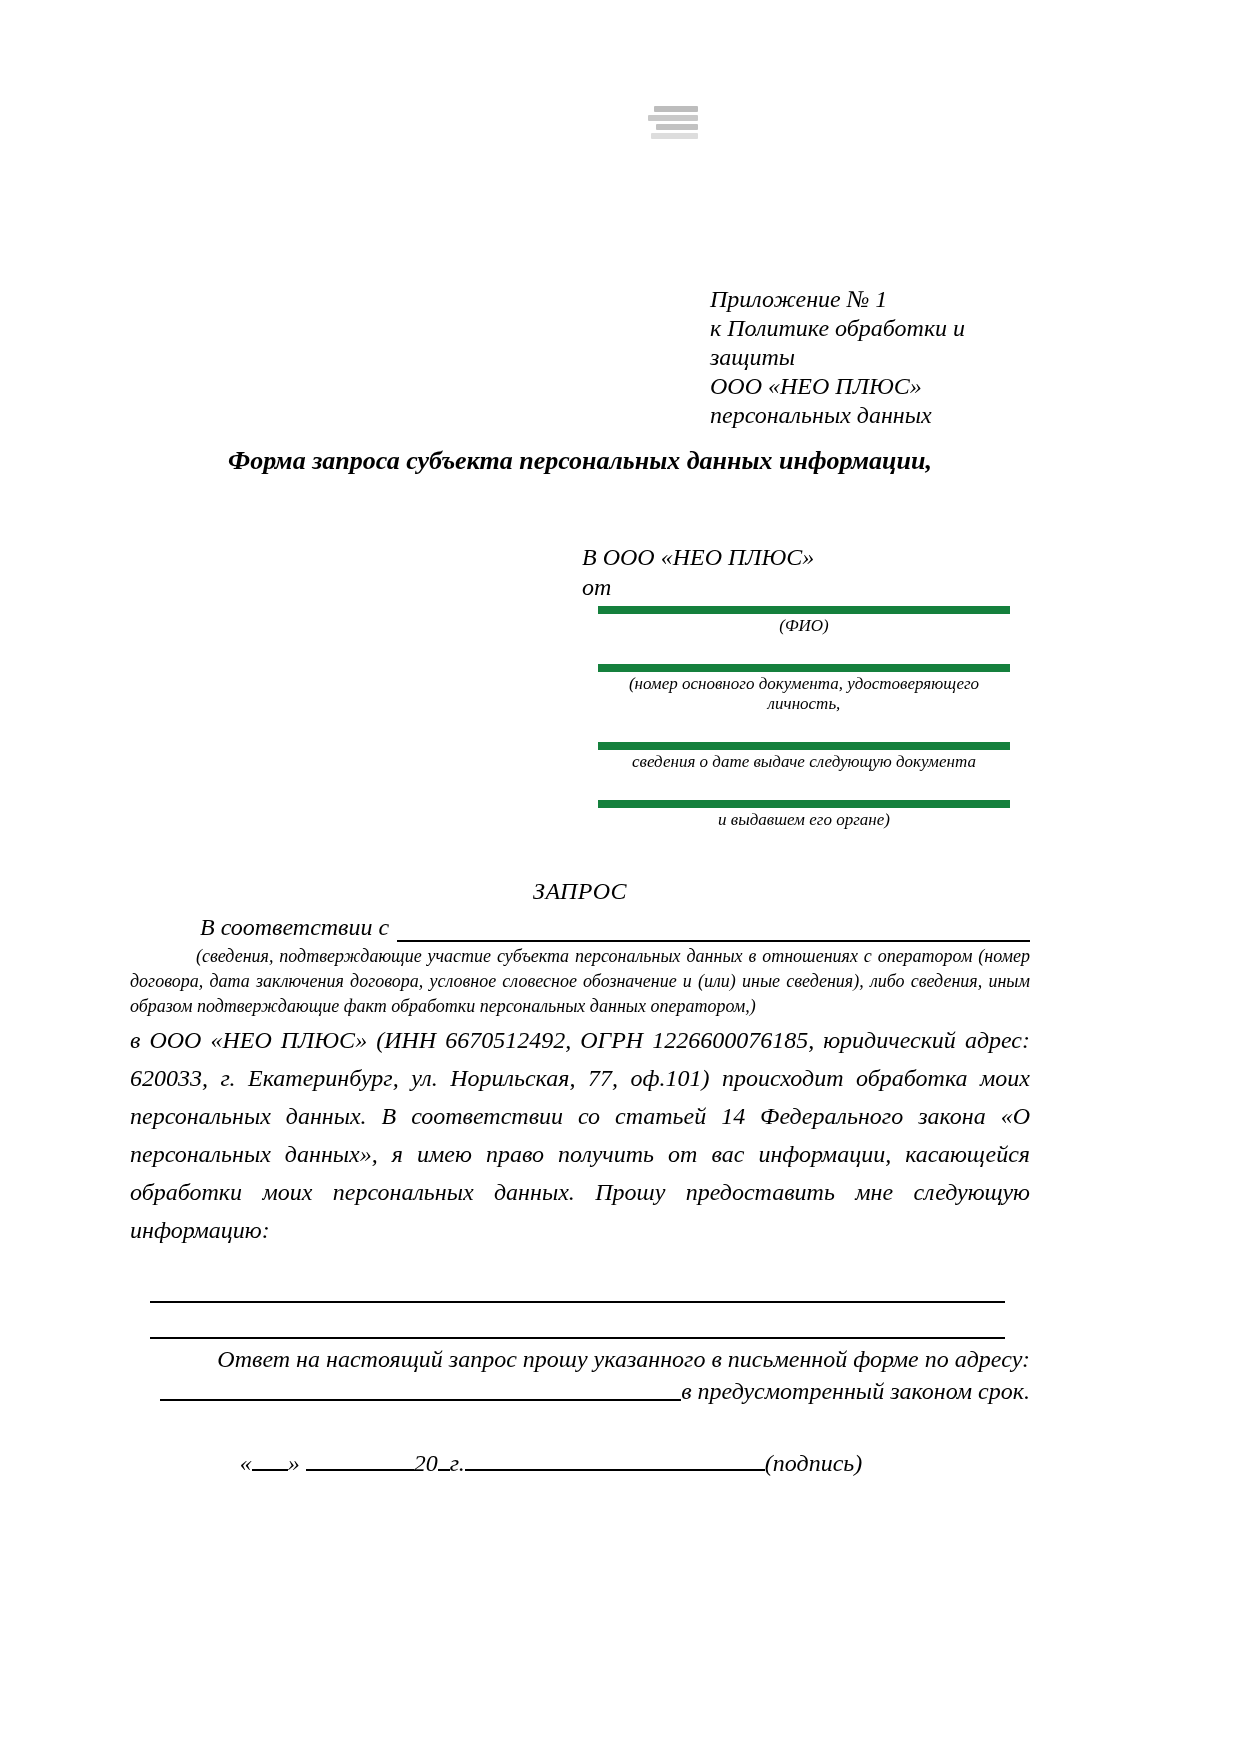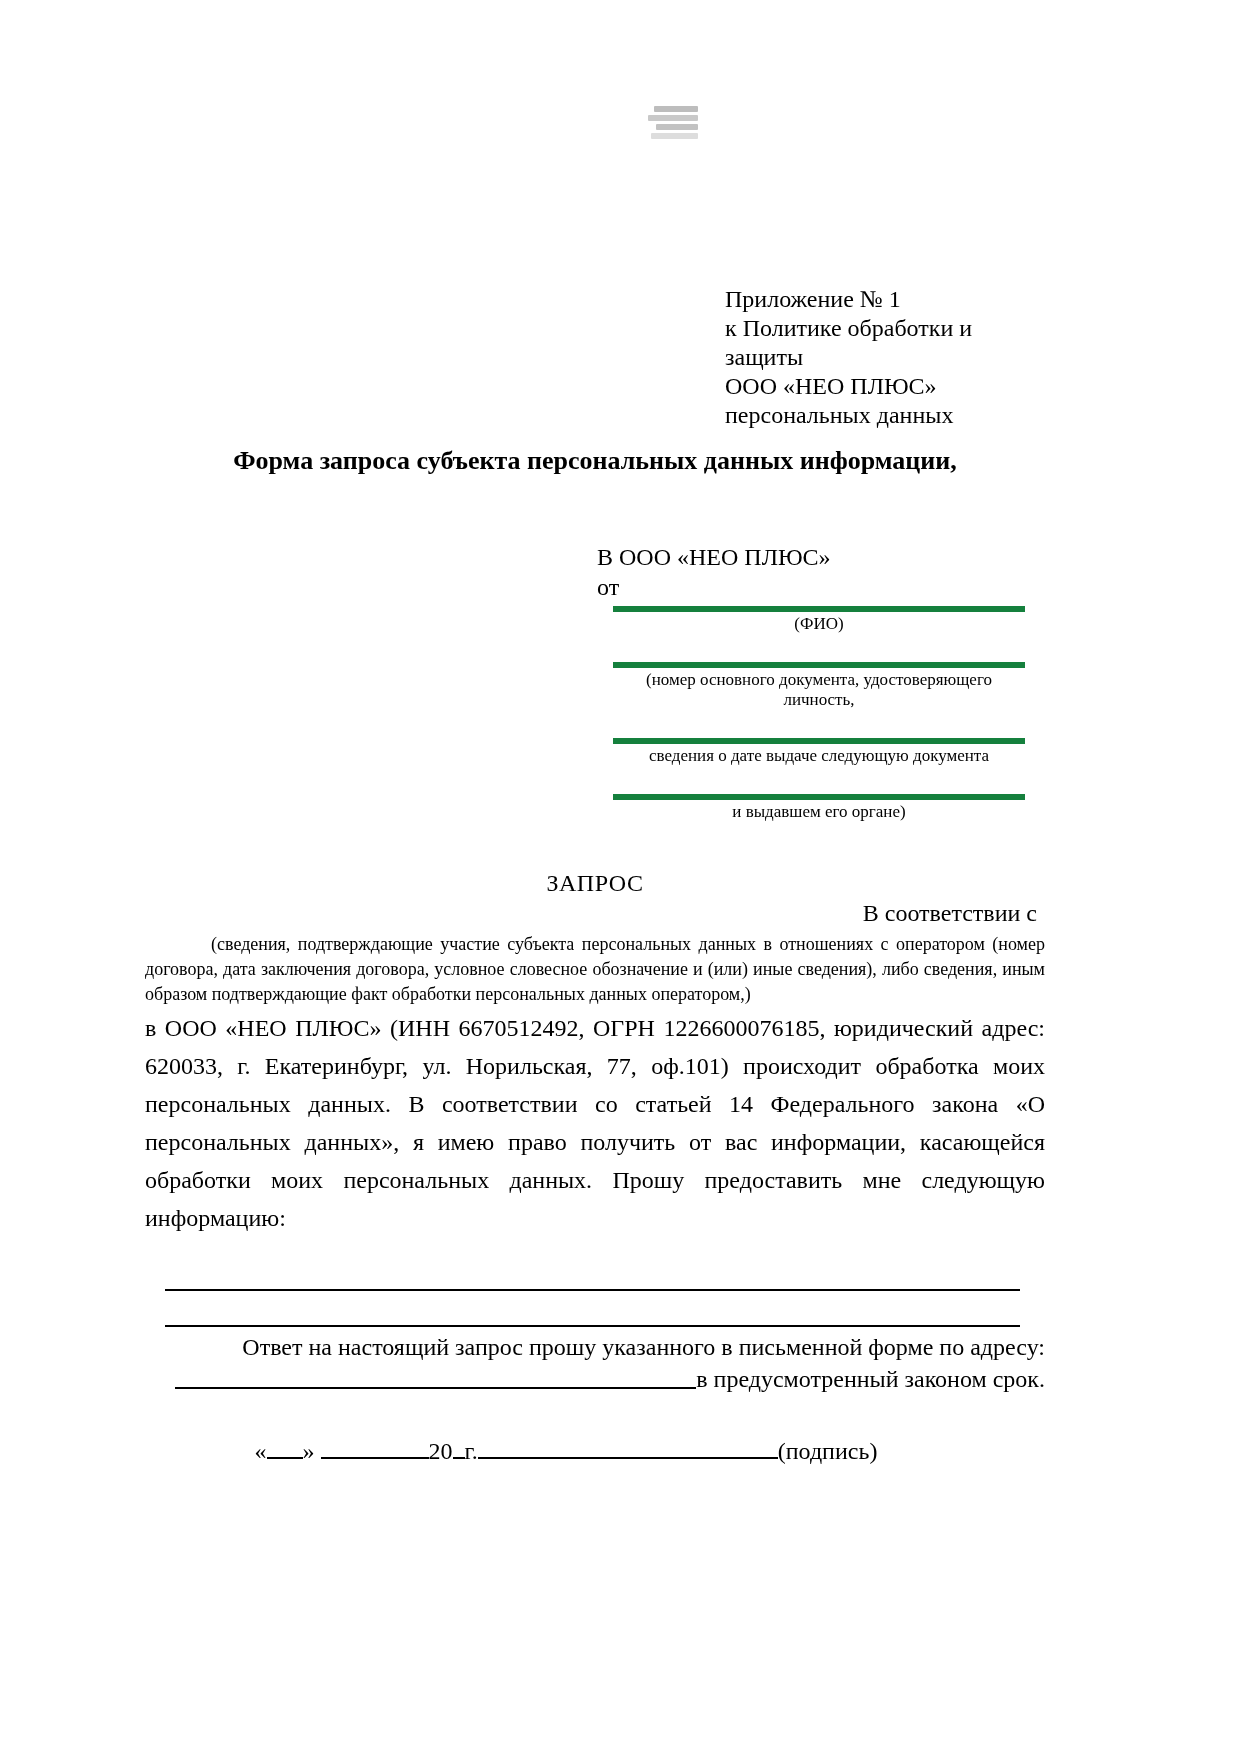--- a/index.html
+++ b/index.html
@@ -13,37 +13,37 @@
 
   
   .logo { position:absolute; left:648px; top:106px; width:50px;
           display:flex; flex-direction:column; gap:3px; align-items:flex-end; }
   .logo .bar { height:6px; border-radius:1px; }
   .logo .b1 { width:44px; background:#bdbdbd; }
   .logo .b2 { width:50px; background:#c9c9c9; }
   .logo .b3 { width:42px; background:#c2c2c2; }
   .logo .b4 { width:47px; background:#dddddd; }
 
-  .content { position:absolute; left:145px; top:0; width:900px;
-             padding-top:285px; font-size:24px; }
+  .content { position:absolute; left:130px; top:0; width:900px;
+             padding-top:285px; font-size:24px;font-style:italic; }
 
   .appendix { margin-left:580px; line-height:29px; }
 
   .title { margin-top:14px; text-align:center; font-weight:bold;
            font-size:26px; line-height:34px; }
 
   .addressee { margin-top:64px; margin-left:452px; width:428px; line-height:30px; }
   .addressee .field { margin-top:28px; margin-left:16px;
-                      border-top:6px solid #15803d; padding-top:2px;
+                      border-top:8px solid #15803d; padding-top:2px;
                       text-align:center; font-size:17px; line-height:20px; }
   .addressee .field.first { margin-top:4px; }
 
   .request-heading { margin-top:46px; text-align:center; line-height:30px; letter-spacing:0.5px; }
 
-  .intro { margin-top:0; display:flex; align-items:flex-end; line-height:30px;flex-direction:column; }
+  .intro { margin-top:6px; display:flex; align-items:flex-end; line-height:30px; }
   .intro .lead { white-space:nowrap; padding-left:70px; padding-right:8px; }
   .intro .blank-fill { flex:1; border-bottom:2px solid #000; height:26px; }
 
   .fine-print { margin-top:2px; font-size:18px; line-height:25px;
                 text-align:justify; text-indent:66px; }
 
   .body-par { margin-top:2px; line-height:38px; text-align:justify; }
 
   .fill-line { margin-left:20px; margin-right:25px; border-bottom:2px solid #000; }
   .fill-line.one { height:54px; }

